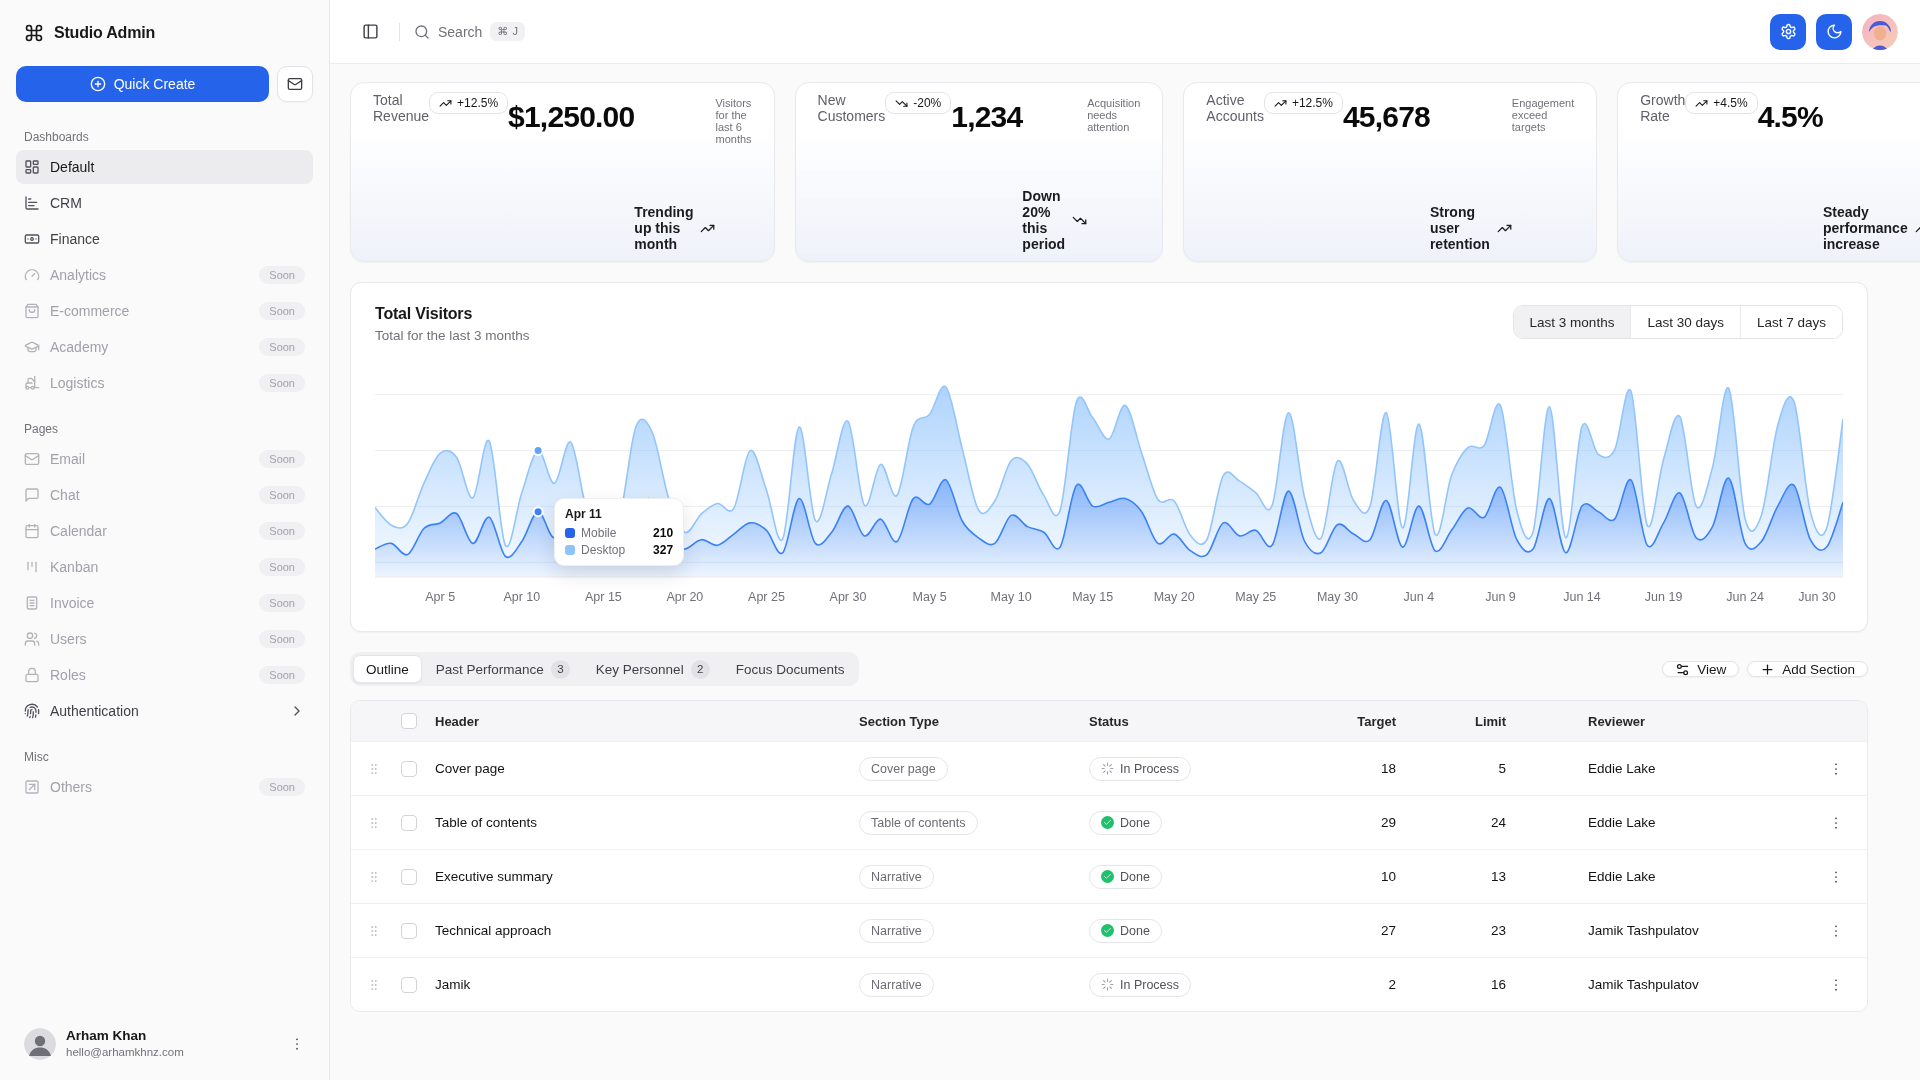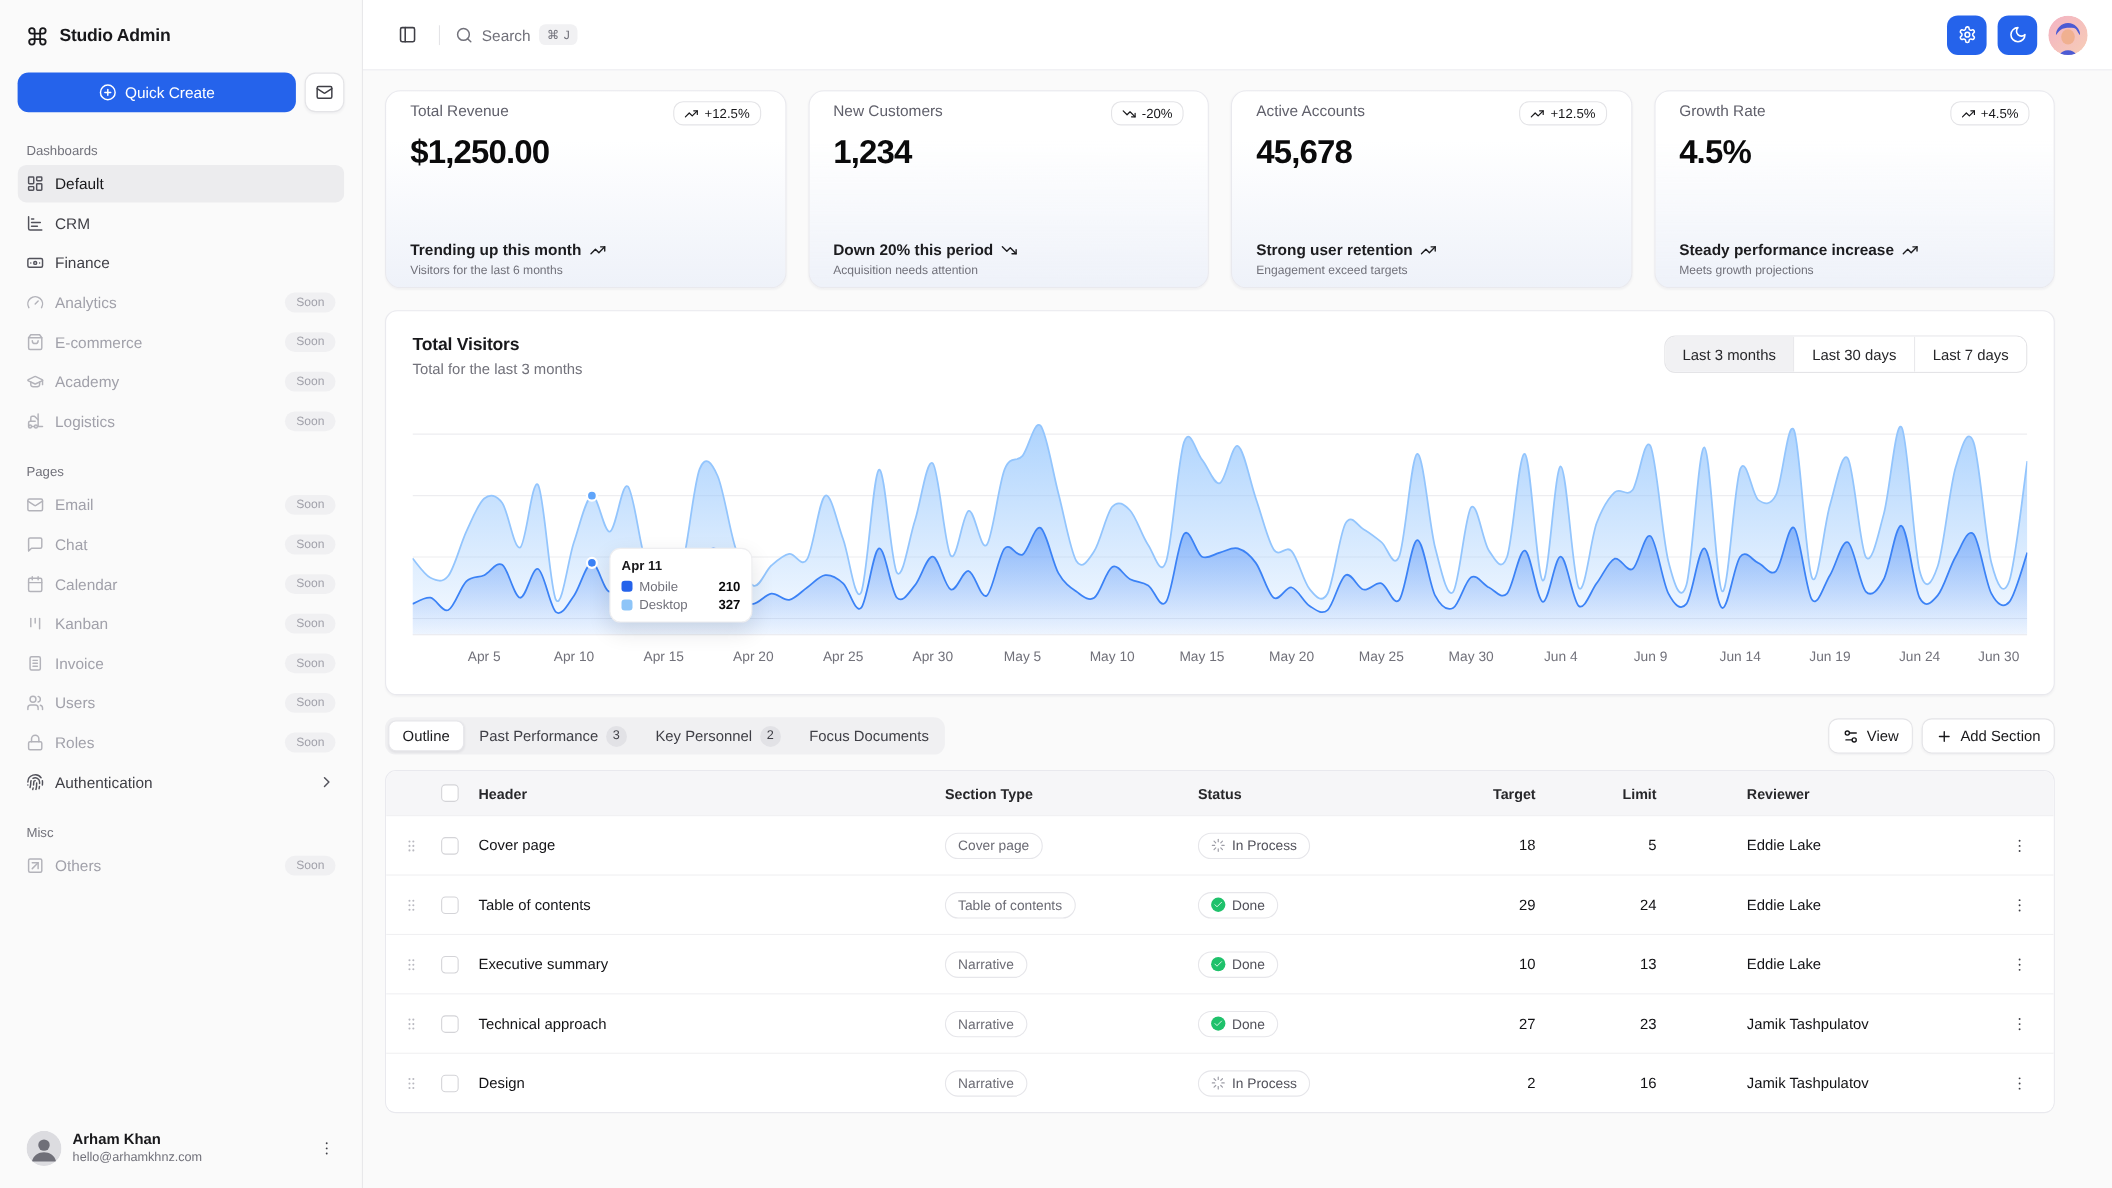--- a/index.html
+++ b/index.html
@@ -49,21 +49,21 @@
   .kbd{font-size:11px;color:#71717a;background:#f1f1f3;border-radius:6px;padding:3px 7px;letter-spacing:.5px}
   .topbar-right{margin-left:auto;display:flex;align-items:center;gap:10px}
   .btn-blue{width:36px;height:36px;border-radius:10px;background:#2563eb;border:none;color:#fff;display:flex;align-items:center;justify-content:center;cursor:pointer}
   .btn-blue svg{width:17px;height:17px}
   .avatar-btn{width:36px;height:36px;border-radius:50%;overflow:hidden;border:none;padding:0;cursor:pointer;background:none}
 
   .content{flex:1;padding:18px 52px 0 20px;overflow:hidden}
 
   
   .stats-grid{display:grid;grid-template-columns:repeat(4,1fr);gap:20px}
-  .stat-card{height:180px;border:1px solid #e9e9ee;border-radius:14px;background:linear-gradient(to top,rgba(37,99,235,.055),#fff 75%);box-shadow:0 1px 2px rgba(16,24,40,.04);padding:9px 22px;display:flex;flex-direction:column}
+  .stat-card{height:180px;border:1px solid #e9e9ee;border-radius:14px;background:linear-gradient(to top,rgba(37,99,235,.055),#fff 75%);box-shadow:0 1px 2px rgba(16,24,40,.04);padding:9px 22px;display:flex;flex-direction:row}
   .stat-top{display:flex;align-items:flex-start;justify-content:space-between}
   .stat-title{font-size:14px;color:#60606b}
   .stat-badge{display:inline-flex;align-items:center;gap:5px;border:1px solid #e4e4e7;background:rgba(255,255,255,.65);border-radius:9px;padding:3px 9px;font-size:12px;color:#18181b}
   .stat-badge svg{width:13px;height:13px}
   .stat-value{font-size:30px;font-weight:700;letter-spacing:-.8px;margin-top:8px;color:#0a0a0b}
   .stat-line1{margin-top:auto;font-size:14px;font-weight:600;color:#1c1c1f;display:flex;align-items:center;gap:7px}
   .stat-line1 svg{width:15px;height:15px}
   .stat-line2{font-size:11px;color:#71717a;margin-top:5px}
 
   
@@ -83,21 +83,21 @@
   .tt-swatch{width:10px;height:10px;border-radius:3px;flex:none}
   .tt-val{margin-left:auto;color:#0a0a0b;font-weight:700}
 
   
   .section-bar{margin-top:20px;display:flex;align-items:center;justify-content:space-between}
   .tabs-list{display:flex;align-items:center;background:#f0f0f2;border-radius:10px;padding:3px;gap:2px}
   .tab{display:flex;align-items:center;gap:7px;height:28px;padding:0 12px;border-radius:7px;font-size:13.5px;color:#3f3f46;border:none;background:none;cursor:pointer}
   .tab.active{background:#fff;border:1px solid #e6e6ea;box-shadow:0 1px 2px rgba(16,24,40,.06);font-weight:500;color:#18181b}
   .tab-count{background:#e2e2e6;color:#3f3f46;font-size:11.5px;min-width:19px;height:19px;border-radius:999px;display:flex;align-items:center;justify-content:center;padding:0 5px}
   .bar-actions{display:flex;gap:8px}
-  .btn-outline{display:flex;align-items:center;gap:7px;height:32px;padding:0 12px;background:#fff;border:1px solid #e4e4e7;border-radius:9px;font-size:13.5px;color:#18181b;cursor:pointer;box-shadow:0 1px 2px rgba(16,24,40,.04)}
+  .btn-outline{display:flex;align-items:center;gap:7px;height:16px;padding:0 12px;background:#fff;border:1px solid #e4e4e7;border-radius:9px;font-size:13.5px;color:#18181b;cursor:pointer;box-shadow:0 1px 2px rgba(16,24,40,.04)}
   .btn-outline svg{width:15px;height:15px}
 
   
   .table-card{margin-top:14px;background:#fff;border:1px solid #e9e9ee;border-radius:10px;overflow:hidden}
   .trow{display:grid;grid-template-columns:46px 34px 1fr 230px 225px 120px 110px 265px 62px;align-items:center}
   .thead{background:#f6f6f8;height:40px;font-size:13px;font-weight:600;color:#27272a}
   .tbody-row{height:54px;border-top:1px solid #f0f0f2;font-size:13.5px;color:#131316;background:#fff}
   .cell{padding:0 4px;display:flex;align-items:center;min-width:0}
   .c-right{justify-content:flex-end;padding-right:34px}
   .c-reviewer{padding-left:48px}
@@ -796,21 +796,21 @@
                     <circle cx="9" cy="12" r="1.6"></circle>
                     <circle cx="15" cy="12" r="1.6"></circle>
                     <circle cx="9" cy="19" r="1.6"></circle>
                     <circle cx="15" cy="19" r="1.6"></circle>
                   </g>
                 </svg>
               </div>
               <div class="cell">
                 <span class="checkbox"></span>
               </div>
-              <div class="cell">Design</div>
+              <div class="cell">Jamik</div>
               <div class="cell">
                 <span class="pill">Narrative</span>
               </div>
               <div class="cell">
                 <span class="pill status-pill"><span class="loader-icn" style="width:13px;height:13px">
                     <svg viewBox="0 0 24 24" fill="none" stroke="currentColor" stroke-width="2" stroke-linecap="round" stroke-linejoin="round">
                       <path d="M12 2v4"></path>
                       <path d="M12 18v4"></path>
                       <path d="m4.93 4.93 2.83 2.83"></path>
                       <path d="m16.24 16.24 2.83 2.83"></path>

